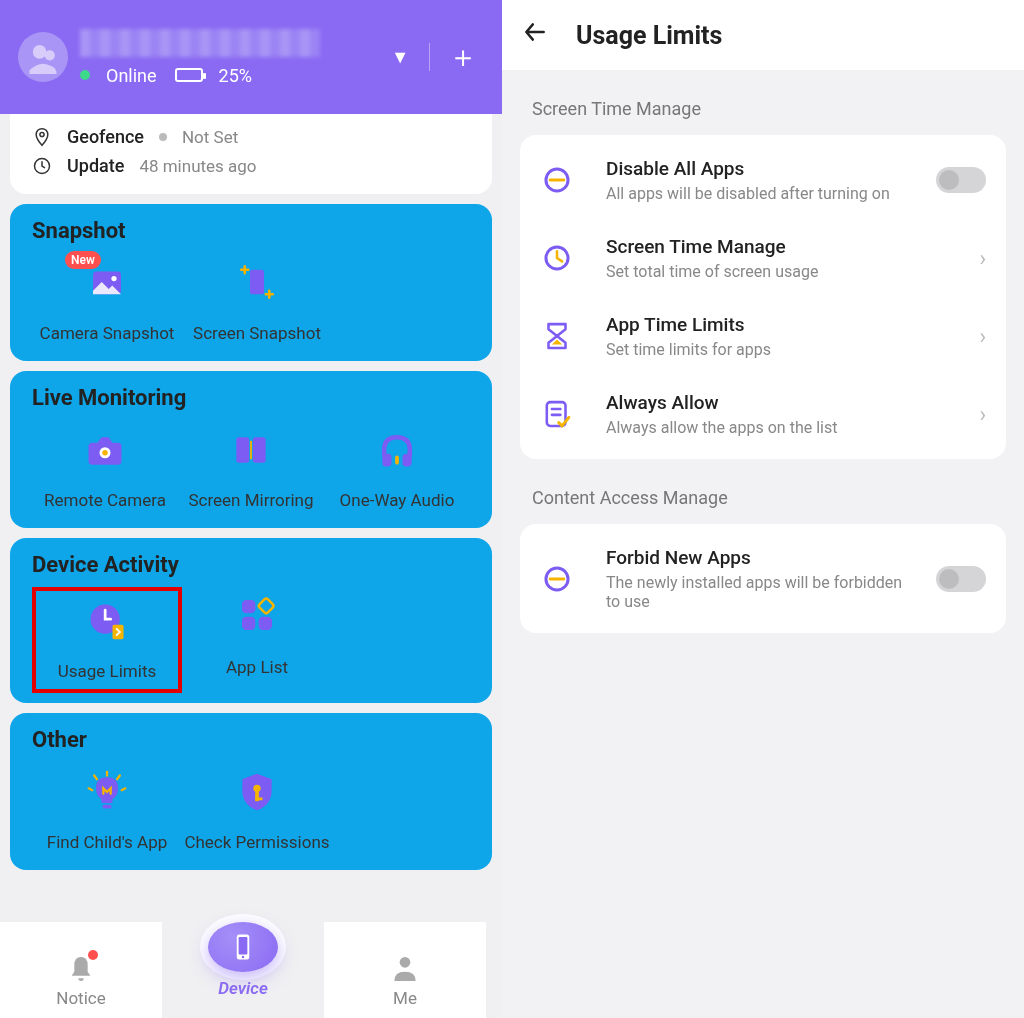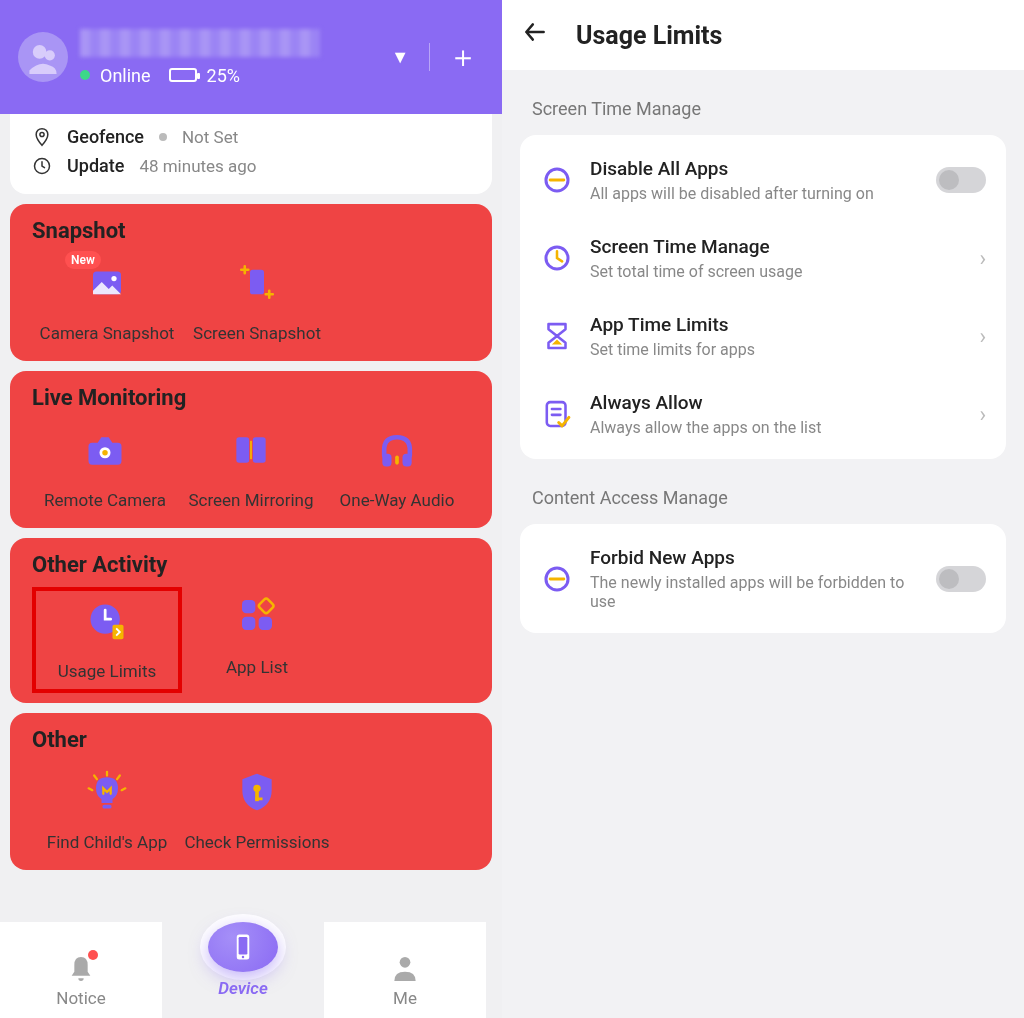--- a/index.html
+++ b/index.html
@@ -47,21 +47,21 @@
   }
   .avatar svg { width: 34px; height: 34px; }
   .user-block { flex: 1; }
   .user-name-blur {
     width: 240px; height: 28px;
     background: repeating-linear-gradient(90deg, #a995f5 0 10px, #9b84f4 10px 20px);
     filter: blur(2px);
     margin-bottom: 8px;
   }
   .status-row { display: flex; align-items: center; gap: 18px; }
-  .status-item { display: flex; align-items: center; gap: 10px; color: #fff; font-size: 18px; }
+  .status-item { display: flex; align-items: center; gap: 16px; color: #fff; font-size: 18px; }
   .dot-green { width: 10px; height: 10px; border-radius: 50%; background: #3DD889; }
   .battery-icon-wrap { display: flex; align-items: center; }
   .battery-shell {
     width: 28px; height: 14px; border: 2px solid #fff; border-radius: 3px; position: relative;
   }
   .battery-shell::after {
     content: ""; position: absolute; right: -5px; top: 3px; width: 3px; height: 6px; background:#fff; border-radius: 1px;
   }
   .battery-fill { width: 25%; height: 100%; background: #3DD889; }
   .hdr-icons { display: flex; align-items: center; gap: 12px; color: #fff; }
@@ -69,21 +69,21 @@
   .hdr-sep { width: 1px; height: 28px; background: rgba(255,255,255,0.4); }
   .hdr-plus { font-size: 30px; font-weight: 300; cursor: pointer; padding: 0 6px; }
 
   
   .left-scroll {
     flex: 1;
     overflow: hidden;
     padding: 0 8px 0 8px;
   }
   .card {
-    background: #ef4444;
+    background: #0ea5e9;
     border-radius: 16px;
     margin: 10px 2px;
     padding: 14px 22px 18px 22px;
   }
   .info-card {
     background: #fff;
     border-radius: 0 0 16px 16px;
     margin: 0 2px 10px 2px;
     padding: 8px 22px 14px 22px;
   }
@@ -186,21 +186,21 @@
   }
   .setting-card {
     background: #fff;
     border-radius: 16px;
     padding: 6px 0;
   }
   .setting-row {
     display: flex;
     align-items: center;
     padding: 16px 20px;
-    gap: 16px;
+    gap: 32px;
     cursor: pointer;
   }
   .setting-icon { width: 34px; height: 34px; flex-shrink: 0; }
   .setting-text { flex: 1; }
   .setting-title { font-size: 19px; color: #222; font-weight: 500; margin-bottom: 4px; }
   .setting-sub { font-size: 16px; color: #888; }
   .chevron { color: #bbb; font-size: 22px; }
   .toggle {
     width: 50px; height: 26px; border-radius: 13px;
     background: #d5d5d8; position: relative; cursor: pointer;
@@ -330,21 +330,21 @@
               <rect x="30" y="28" width="10" height="14" rx="4" class="purple"></rect>
               <rect x="22" y="30" width="4" height="10" rx="2" fill="#F5B400"></rect>
             </svg>
           </div>
           <span class="cell-label">One-Way Audio</span>
         </div>
       </div>
     </div>
 
     <div class="card">
-      <div class="sec-title">Other Activity</div>
+      <div class="sec-title">Device Activity</div>
       <div class="grid3">
         <div class="cell highlight-red">
           <div class="icon-box">
             <svg width="44" height="44" viewBox="0 0 48 48">
               <circle cx="22" cy="22" r="16" class="purple"></circle>
               <path d="M22 12 L22 22 L28 22" stroke="#fff" stroke-width="3" fill="none" stroke-linecap="round"></path>
               <path d="M30 30 L30 42 Q30 44 32 44 L40 44 Q42 44 42 42 L42 30 Q42 28 40 28 L32 28 Q30 28 30 30 Z" fill="#F5B400"></path>
               <path d="M34 32 L38 36 L34 40" stroke="#fff" stroke-width="2" fill="none"></path>
             </svg>
           </div>

